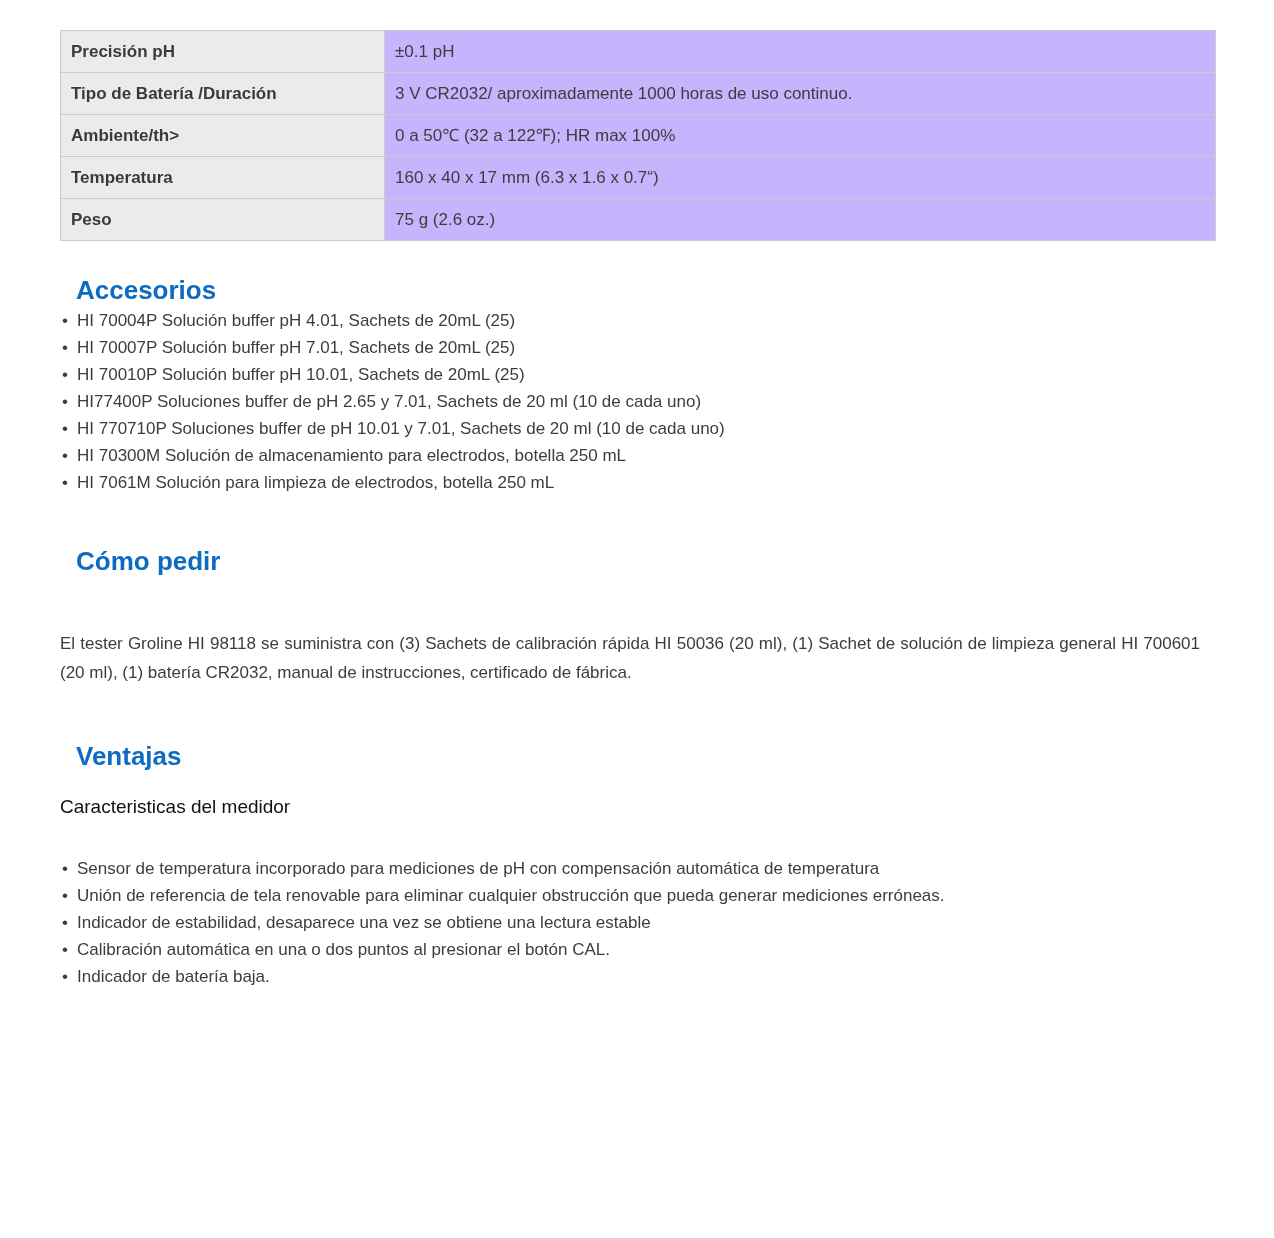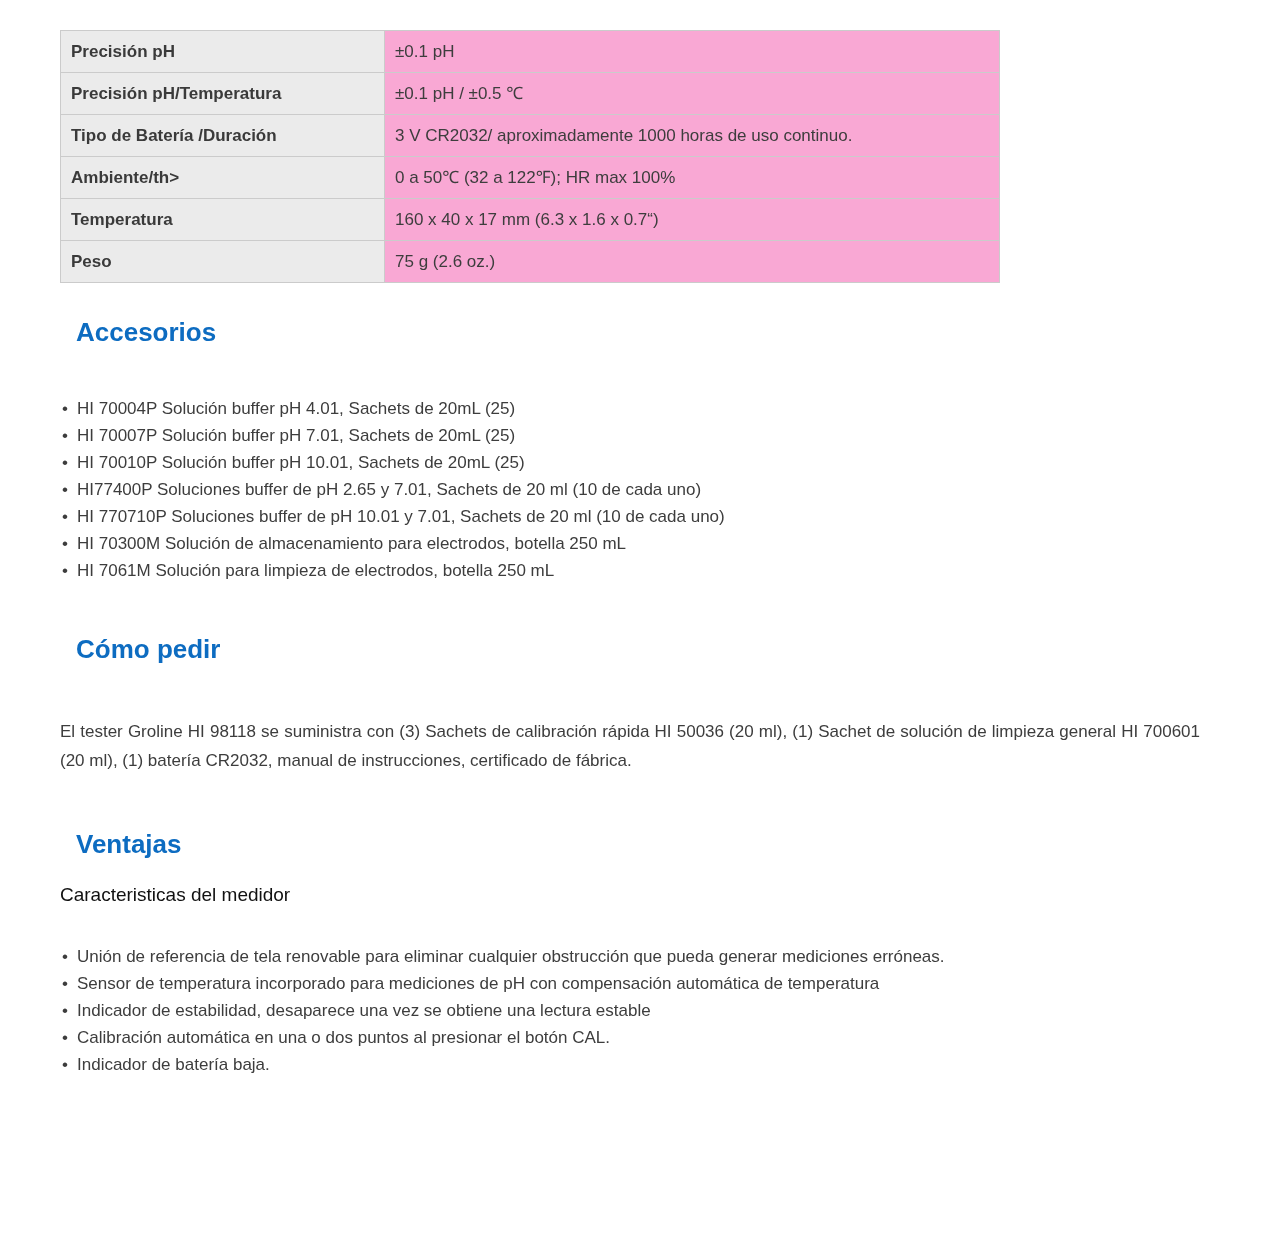--- a/index.html
+++ b/index.html
@@ -10,38 +10,38 @@
     background: #ffffff;
     font-family: "Liberation Sans", sans-serif;
     color: #3d3d3d;
     overflow: hidden;
   }
   .page { padding: 30px 58px 50px 60px; }
 
   
   table.spec {
     border-collapse: collapse;
-    width: 940px;
+    width: 1156px;
     border: 1px solid #b6b6b6;
   }
   table.spec th, table.spec td {
     border: 1px solid #cbcbcb;
     font-size: 17px;
     line-height: 21px;
     padding: 10px 10px;
     text-align: left;
     vertical-align: middle;
   }
   table.spec th {
     width: 324px;
     background: #ebebeb;
     font-weight: bold;
     color: #3a3a3a;
   }
-  table.spec td { color: #3d3d3d; background: #f9a8d4; }
+  table.spec td { color: #3d3d3d; background: #c4b5fd; }
 
   
   h2 {
     font-size: 26px;
     line-height: 34px;
     font-weight: bold;
     color: var(--accent, #0d6cc1);
     margin: 32px 0 0 16px;
   }
   h2.h-como { margin-top: 48px; }
@@ -57,21 +57,21 @@
 
   
   ul.list {
     list-style: none;
     margin: 0;
     padding: 0;
     font-size: 17px;
     line-height: 27px;
     color: #3d3d3d;
   }
-  ul.list.accessories { margin-top: 46px; }
+  ul.list.accessories { }
   ul.list.features { margin-top: 38px; }
   ul.list li {
     position: relative;
     padding-left: 17px;
   }
   ul.list li::before {
     content: "\2022";
     position: absolute;
     left: 2px;
     top: 0;
@@ -91,24 +91,20 @@
 </head>
 <body>
 
 <div class="page">
 
   <table class="spec">
     <tbody>
       <tr>
         <th>Precisión pH</th>
         <td>±0.1 pH</td>
-      </tr>
-      <tr>
-        <th>Precisión pH/Temperatura</th>
-        <td>±0.1 pH / ±0.5 ℃</td>
       </tr>
       <tr>
         <th>Tipo de Batería /Duración</th>
         <td>3 V CR2032/ aproximadamente 1000 horas de uso continuo.</td>
       </tr>
       <tr>
         <th>Ambiente/th&gt;</th>
         <td>0 a 50℃ (32 a 122℉); HR max 100%</td>
       </tr>
       <tr>
@@ -136,20 +132,20 @@
 
   <h2 class="h-como">Cómo pedir</h2>
 
   <p class="ordering">El tester Groline HI 98118 se suministra con (3) Sachets de calibración rápida HI 50036 (20 ml),  (1) Sachet de solución de limpieza general HI 700601 (20 ml), (1) batería CR2032, manual de instrucciones, certificado de fábrica.</p>
 
   <h2 class="h-ventajas">Ventajas</h2>
 
   <h3 class="subhead">Caracteristicas del medidor</h3>
 
   <ul class="list features">
+    <li>Sensor de temperatura incorporado para mediciones de pH con compensación automática de temperatura</li>
     <li>Unión de referencia de tela renovable para eliminar cualquier obstrucción que pueda generar mediciones erróneas.</li>
-    <li>Sensor de temperatura incorporado para mediciones de pH con compensación automática de temperatura</li>
     <li>Indicador de estabilidad, desaparece una vez se obtiene una lectura estable</li>
     <li>Calibración automática en una o dos puntos al presionar el botón CAL.</li>
     <li>Indicador de batería baja.</li>
   </ul>
 
 </div>
 
 </body></html>

